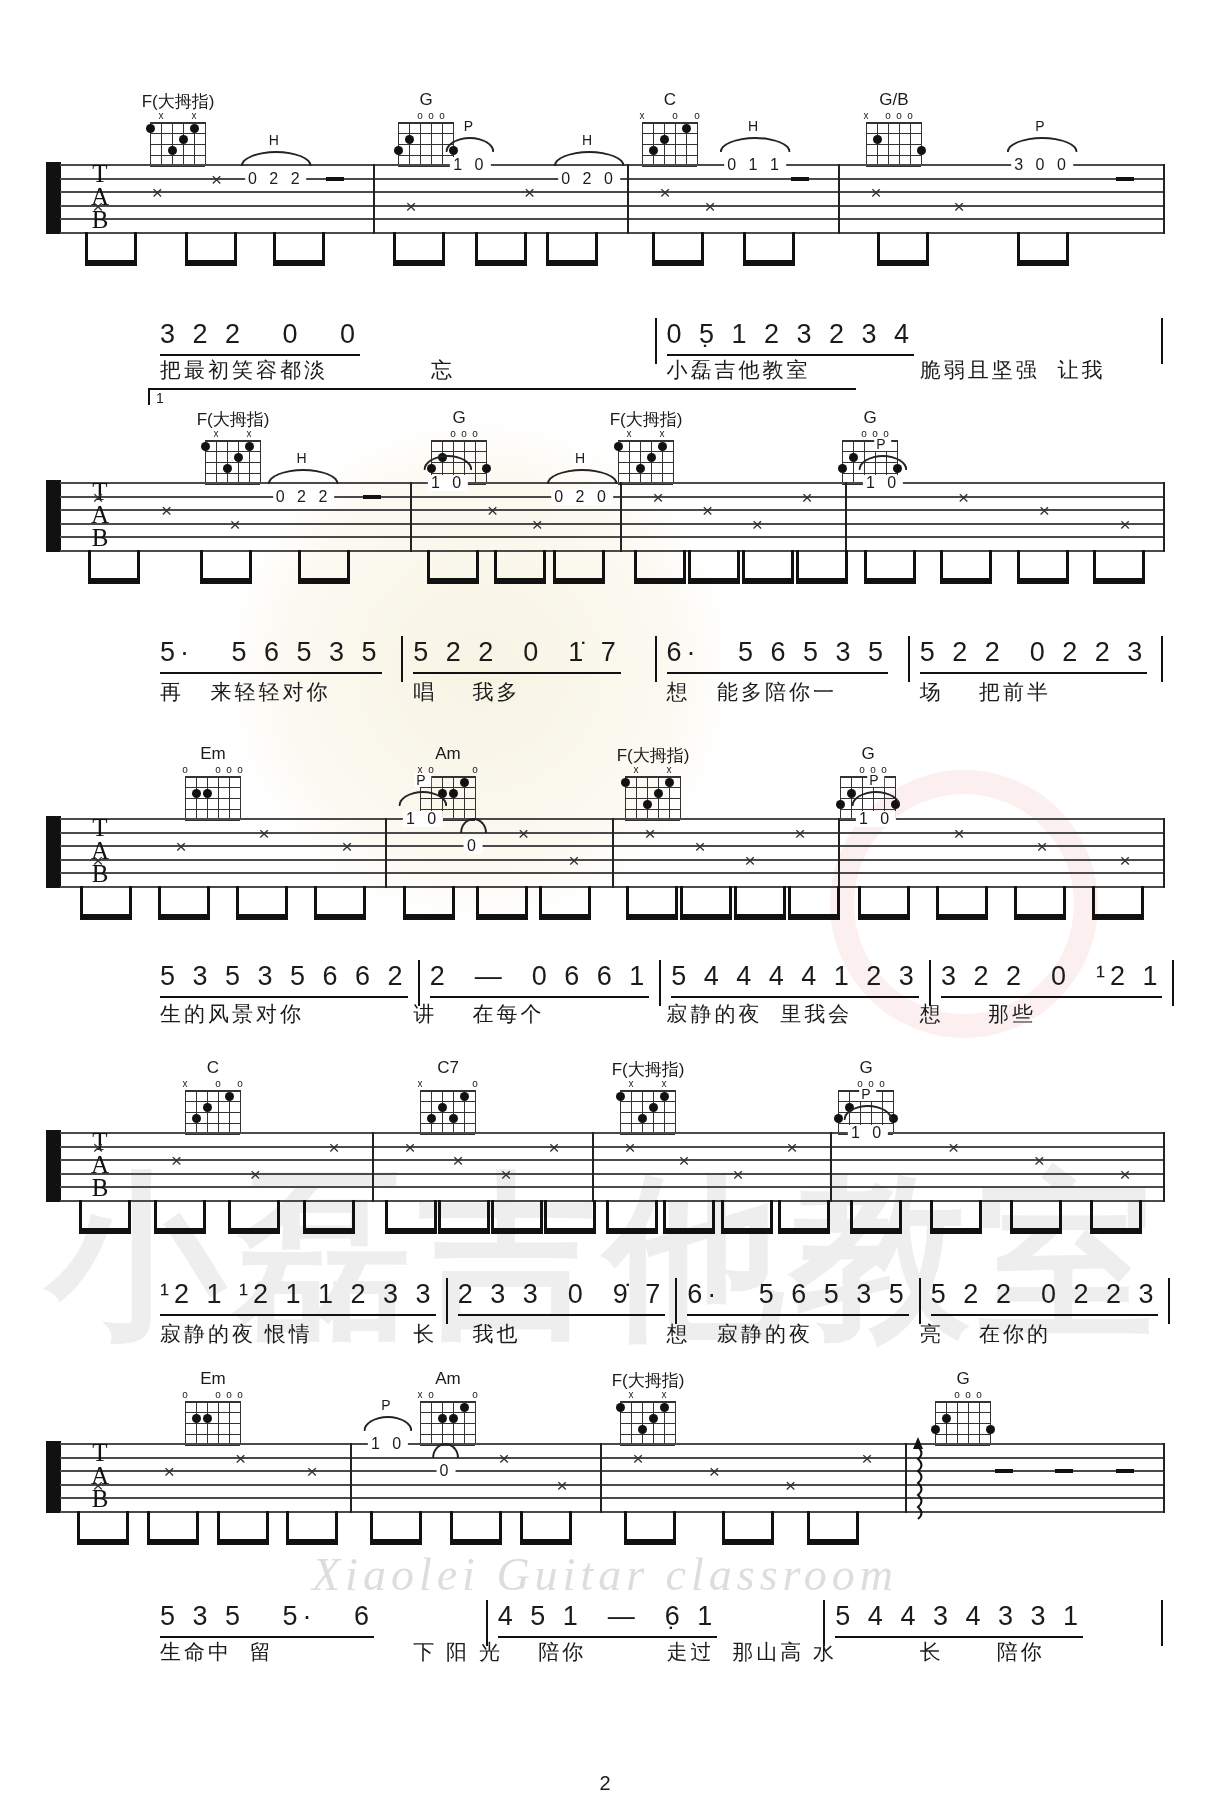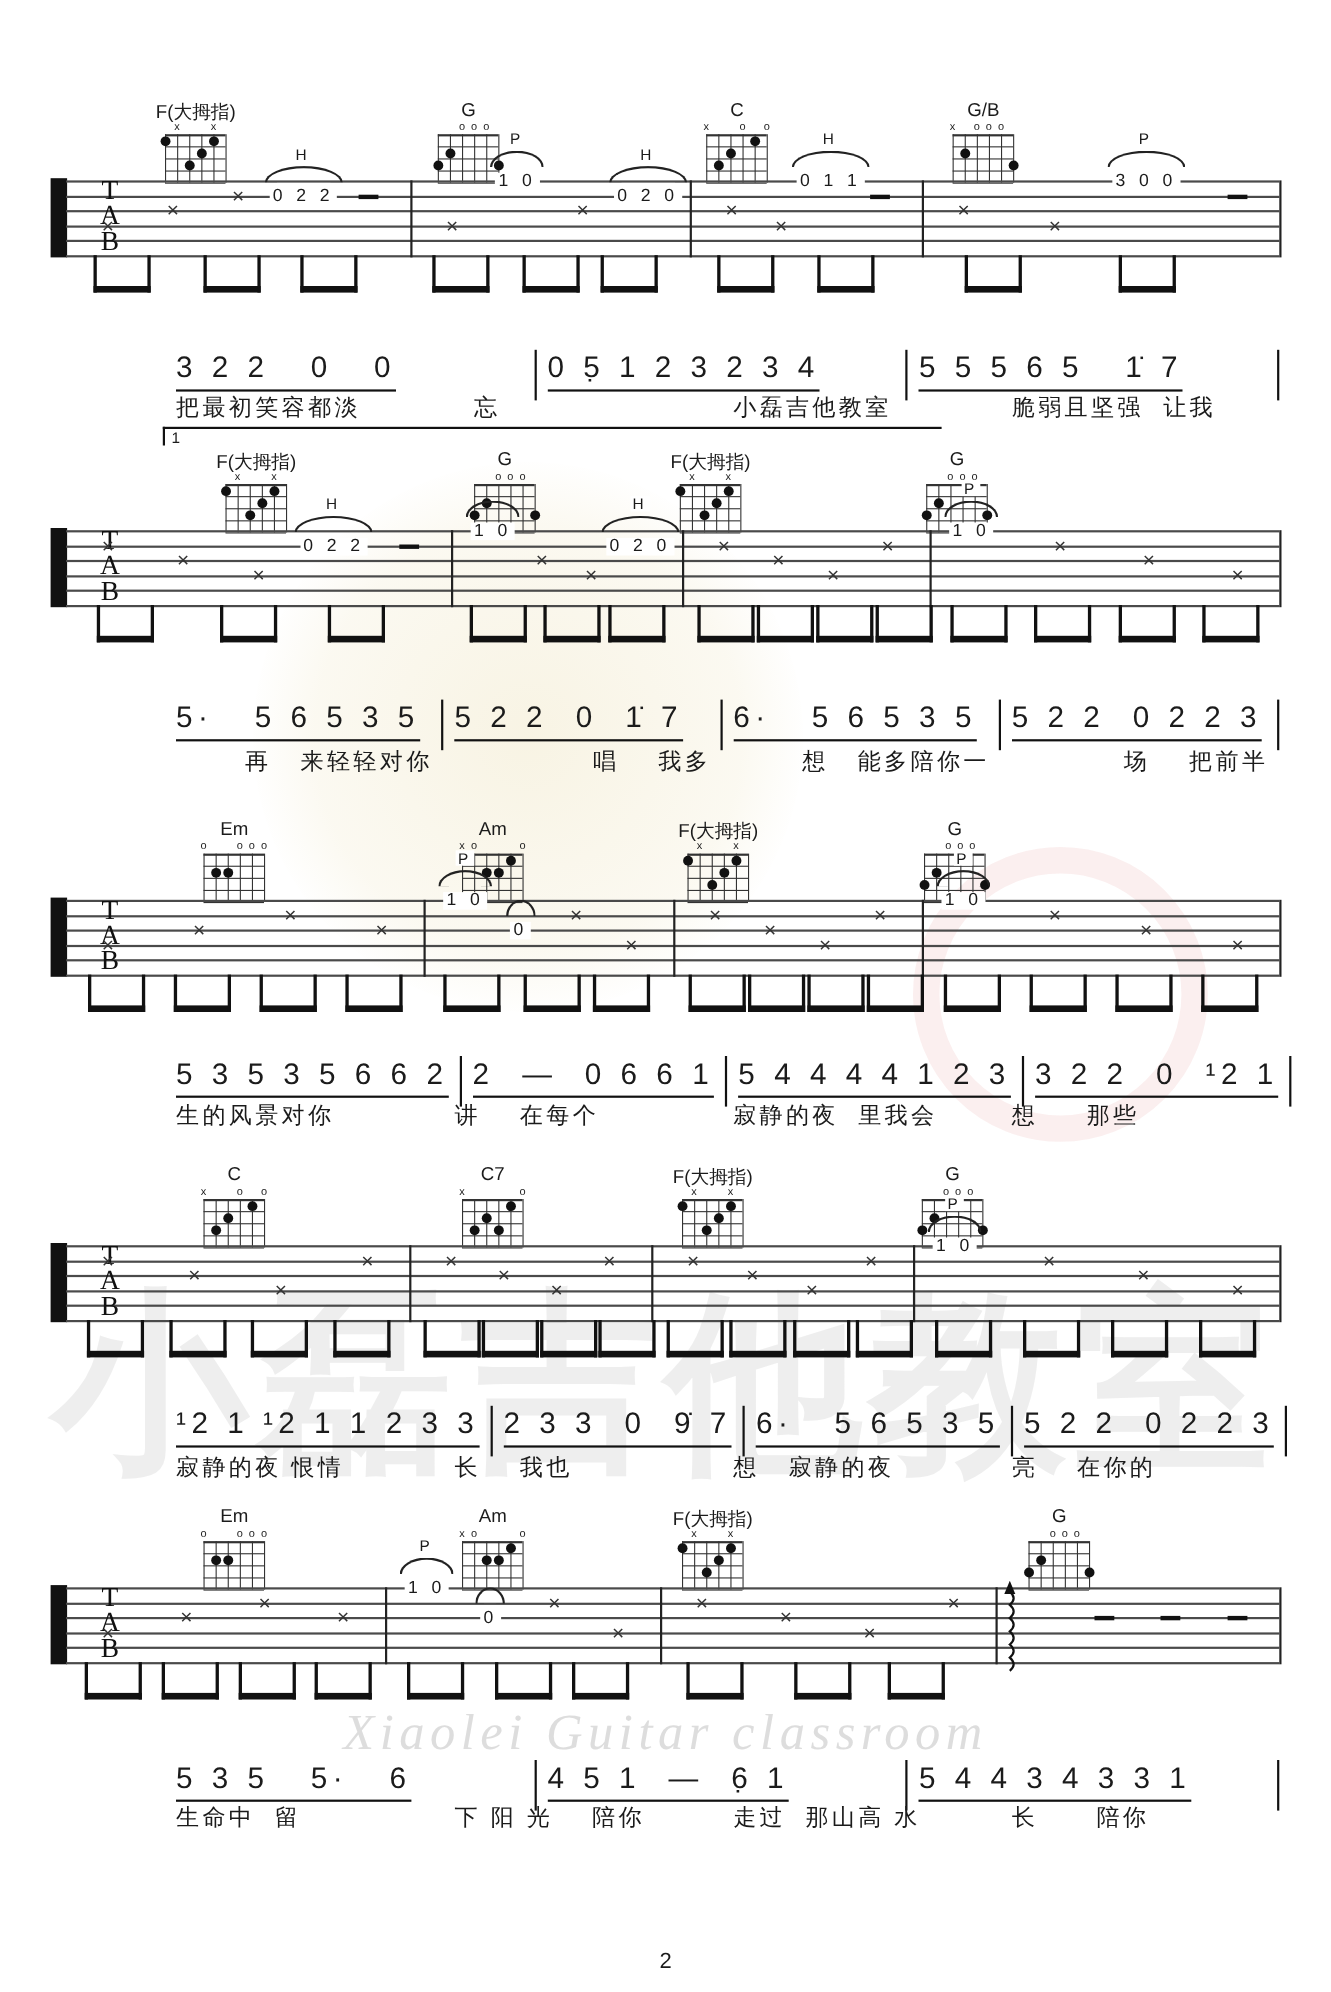--- a/index.html
+++ b/index.html
@@ -197,21 +197,20 @@
       <div class="beamgrp" style="left: 743.05px; top: 232px;"></div>
       <div class="tok tok-x" style="left: 876px; top: 192.2px;">×</div>
       <div class="tok tok-x" style="left: 959px; top: 205.8px;">×</div>
       <div class="tok tok-n" style="left: 1042px; top: 165px;"><span>3 0 0</span><span class="arc" style="width: 67px;"></span><span class="techletter">P</span></div>
       <div class="tok tok-d" style="left: 1125px; top: 178.6px;"></div>
       <div class="beamgrp" style="left: 877px; top: 232px;"></div>
       <div class="beamgrp" style="left: 1016.75px; top: 232px;"></div>
       <div class="jprow" style="top: 318px;">
         <div class="jpm"><span class="jpm-inner">3 2 2   0   0</span></div>
         <div class="jpm"><span class="jpm-inner">0 5̣ 1 2 3 2 3 4</span></div>
-        <div class="jpm"><span class="jpm-inner">5 5 5 6 5   1̇ 7</span></div>
       </div>
       <div class="lyrow" style="top: 356px;">
         <div class="lym">把最初笑容都淡</div>
         <div class="lym">  忘</div>
         <div class="lym">小磊吉他教室</div>
         <div class="lym">脆弱且坚强  让我</div>
       </div>
       <div class="volta" style="left: 148px; top: 388px; width: 706px;">
         <span>1</span>
       </div>
@@ -361,21 +360,21 @@
       <div class="beamgrp" style="left: 864.08px; top: 550px;"></div>
       <div class="beamgrp" style="left: 940.4px; top: 550px;"></div>
       <div class="beamgrp" style="left: 1016.72px; top: 550px;"></div>
       <div class="beamgrp" style="left: 1093.04px; top: 550px;"></div>
       <div class="jprow" style="top: 636px;">
         <div class="jpm"><span class="jpm-inner">5·   5 6 5 3 5</span></div>
         <div class="jpm"><span class="jpm-inner">5 2 2  0  1̇ 7</span></div>
         <div class="jpm"><span class="jpm-inner">6·   5 6 5 3 5</span></div>
         <div class="jpm"><span class="jpm-inner">5 2 2  0 2 2 3</span></div>
       </div>
-      <div class="lyrow" style="top: 678px; text-align: right;">
+      <div class="lyrow" style="top: 678px;">
         <div class="lym">再   来轻轻对你</div>
         <div class="lym">唱    我多</div>
         <div class="lym">想   能多陪你一</div>
         <div class="lym">场    把前半</div>
       </div>
       <div class="chord" style="left: 168px; top: 744px;">
         <div class="chord-name">Em</div>
         <div class="cmark" style="left: 17px;">o</div>
         <div class="cmark" style="left: 28px;"></div>
         <div class="cmark" style="left: 39px;"></div>

